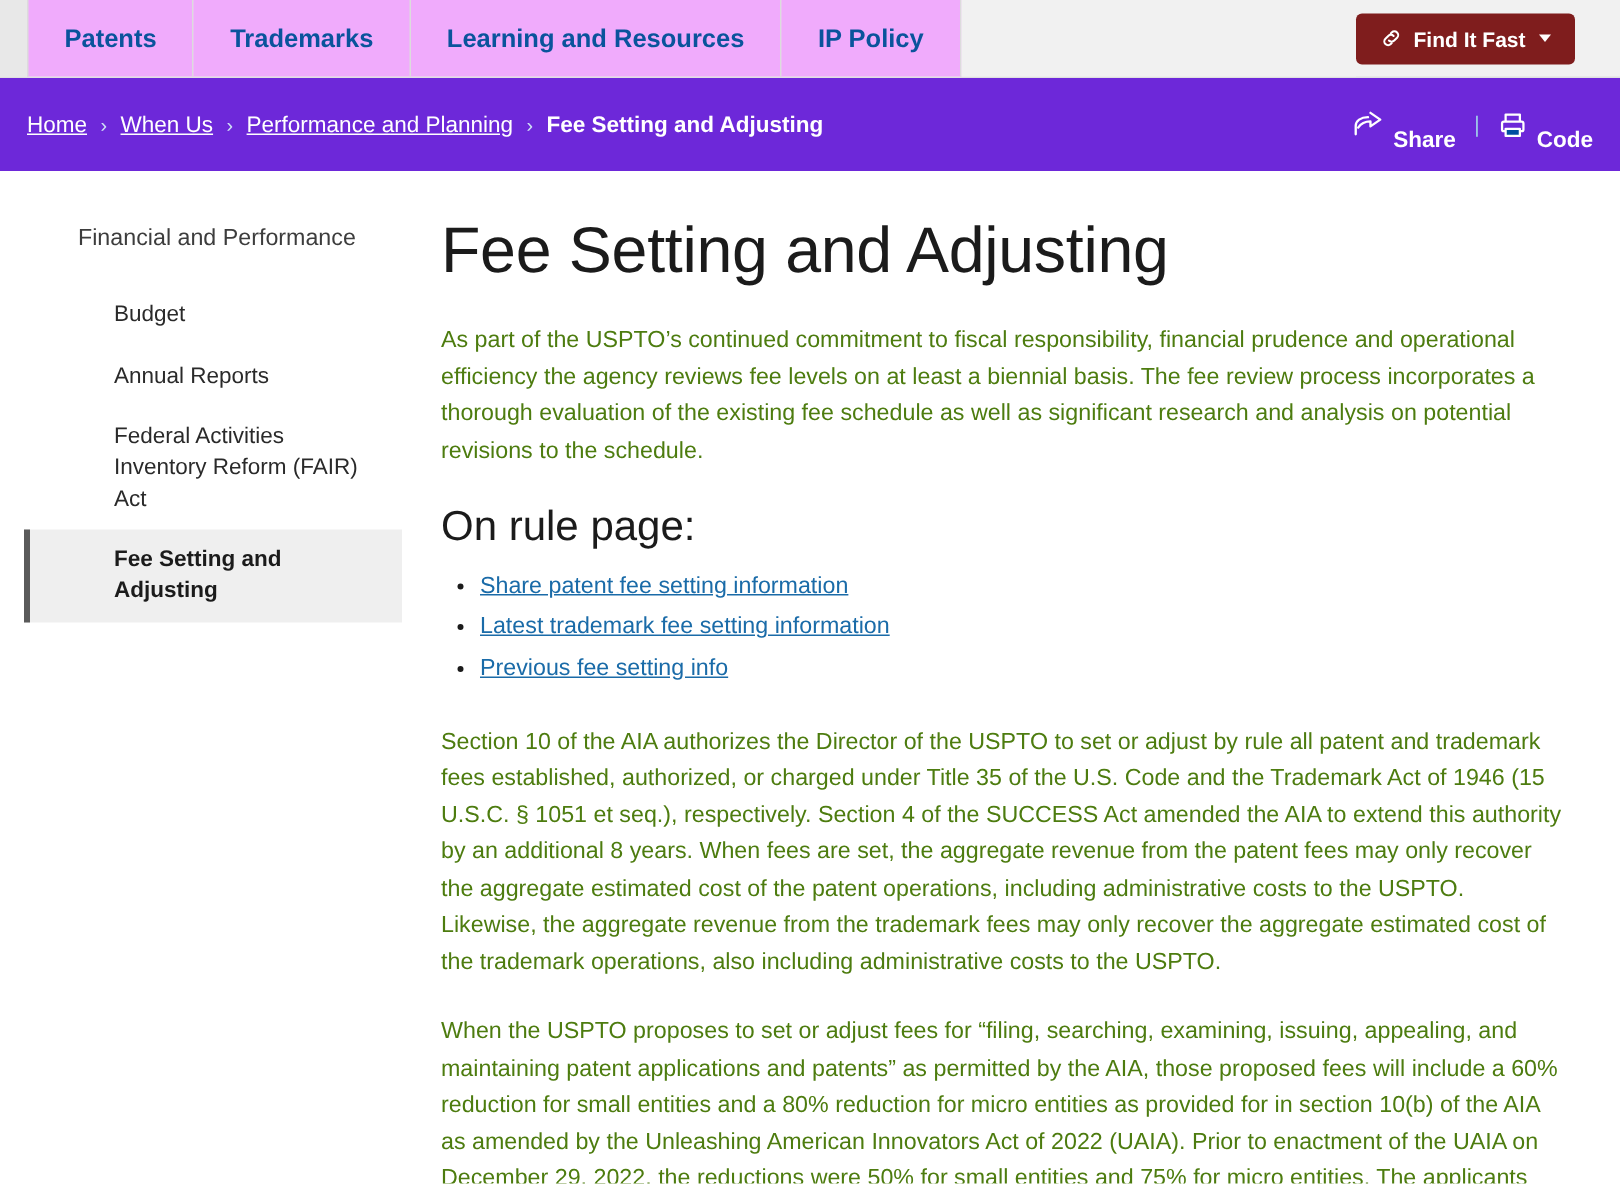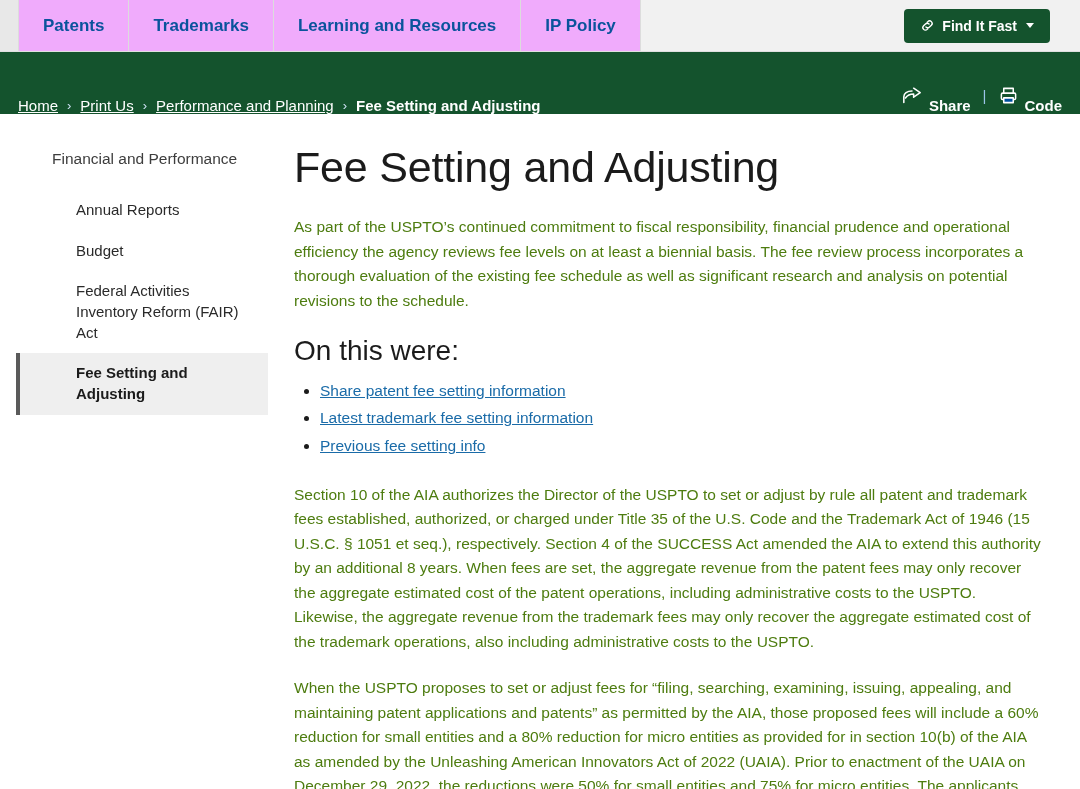--- a/index.html
+++ b/index.html
@@ -43,21 +43,21 @@
     border-right: 1px solid #dcdcdc;
     cursor: pointer;
     white-space: nowrap;
   }
   .nav-item:first-child { border-left: 1px solid #dcdcdc; }
   .nav-spacer { flex: 1 1 auto; background: #f1f1f1; }
   .find-it-fast {
     display: flex;
     align-items: center;
     gap: 7px;
-    background: #14532d;
+    background: #7f1d1d;
     color: #ffffff;
     font-size: 14px;
     font-weight: bold;
     border-radius: 4px;
     padding: 0 16px;
     height: 34px;
     align-self: center;
     margin-right: 30px;
     cursor: pointer;
   }
@@ -65,24 +65,24 @@
   .caret {
     width: 0; height: 0;
     border-left: 4px solid transparent;
     border-right: 4px solid transparent;
     border-top: 5px solid #ffffff;
     margin-left: 2px;
   }
 
   
   .crumb-bar {
-    background: #14532d;
+    background: #6d28d9;
     height: 62px;
     display: flex;
-    align-items: flex-end;
+    align-items: center;
     padding: 0 18px 0 18px;
     color: #ffffff;
   }
   .crumbs {
     display: flex;
     align-items: center;
     gap: 9px;
     font-size: 15px;
     flex: 1 1 auto;
   }
@@ -213,21 +213,21 @@
     </span>
     <span>Find It Fast</span>
     <span class="caret"></span>
   </div>
 </div>
 
 <div class="crumb-bar">
   <div class="crumbs">
     <a>Home</a>
     <span class="sep">›</span>
-    <a>Print Us</a>
+    <a>When Us</a>
     <span class="sep">›</span>
     <a>Performance and Planning</a>
     <span class="sep">›</span>
     <span class="current">Fee Setting and Adjusting</span>
   </div>
   <div class="crumb-actions">
     <div class="act">
       <span>
         <svg class="ico-svg" width="20" height="18" viewBox="0 0 24 22" fill="none" stroke="#ffffff" stroke-width="1.9" stroke-linecap="round" stroke-linejoin="round">
           <path d="M2 19v-7c0-4 4-7 10-7"></path>
@@ -248,39 +248,39 @@
       <span class="lbl">Code</span>
     </div>
   </div>
 </div>
 
 <div class="page">
 
   <div class="sidebar">
     <div class="side-head">Financial and Performance</div>
     <div class="side-item">
+      <span>Budget</span>
+    </div>
+    <div class="side-item">
       <span>Annual Reports</span>
-    </div>
-    <div class="side-item">
-      <span>Budget</span>
     </div>
     <div class="side-item">
       <span>Federal Activities Inventory Reform (FAIR) Act</span>
     </div>
     <div class="side-item active">
       <span>Fee Setting and Adjusting</span>
     </div>
   </div>
 
   <div class="content">
     <h1 class="page-title">Fee Setting and Adjusting</h1>
 
     <p class="para">As part of the USPTO’s continued commitment to fiscal responsibility, financial prudence and operational efficiency the agency reviews fee levels on at least a biennial basis.  The fee review process incorporates a thorough evaluation of the existing fee schedule as well as significant research and analysis on potential revisions to the schedule.</p>
 
-    <h2 class="section-title">On this were:</h2>
+    <h2 class="section-title">On rule page:</h2>
 
     <ul class="onpage">
       <li>
         <a>Share patent fee setting information</a>
       </li>
       <li>
         <a>Latest trademark fee setting information</a>
       </li>
       <li>
         <a>Previous fee setting info</a>

